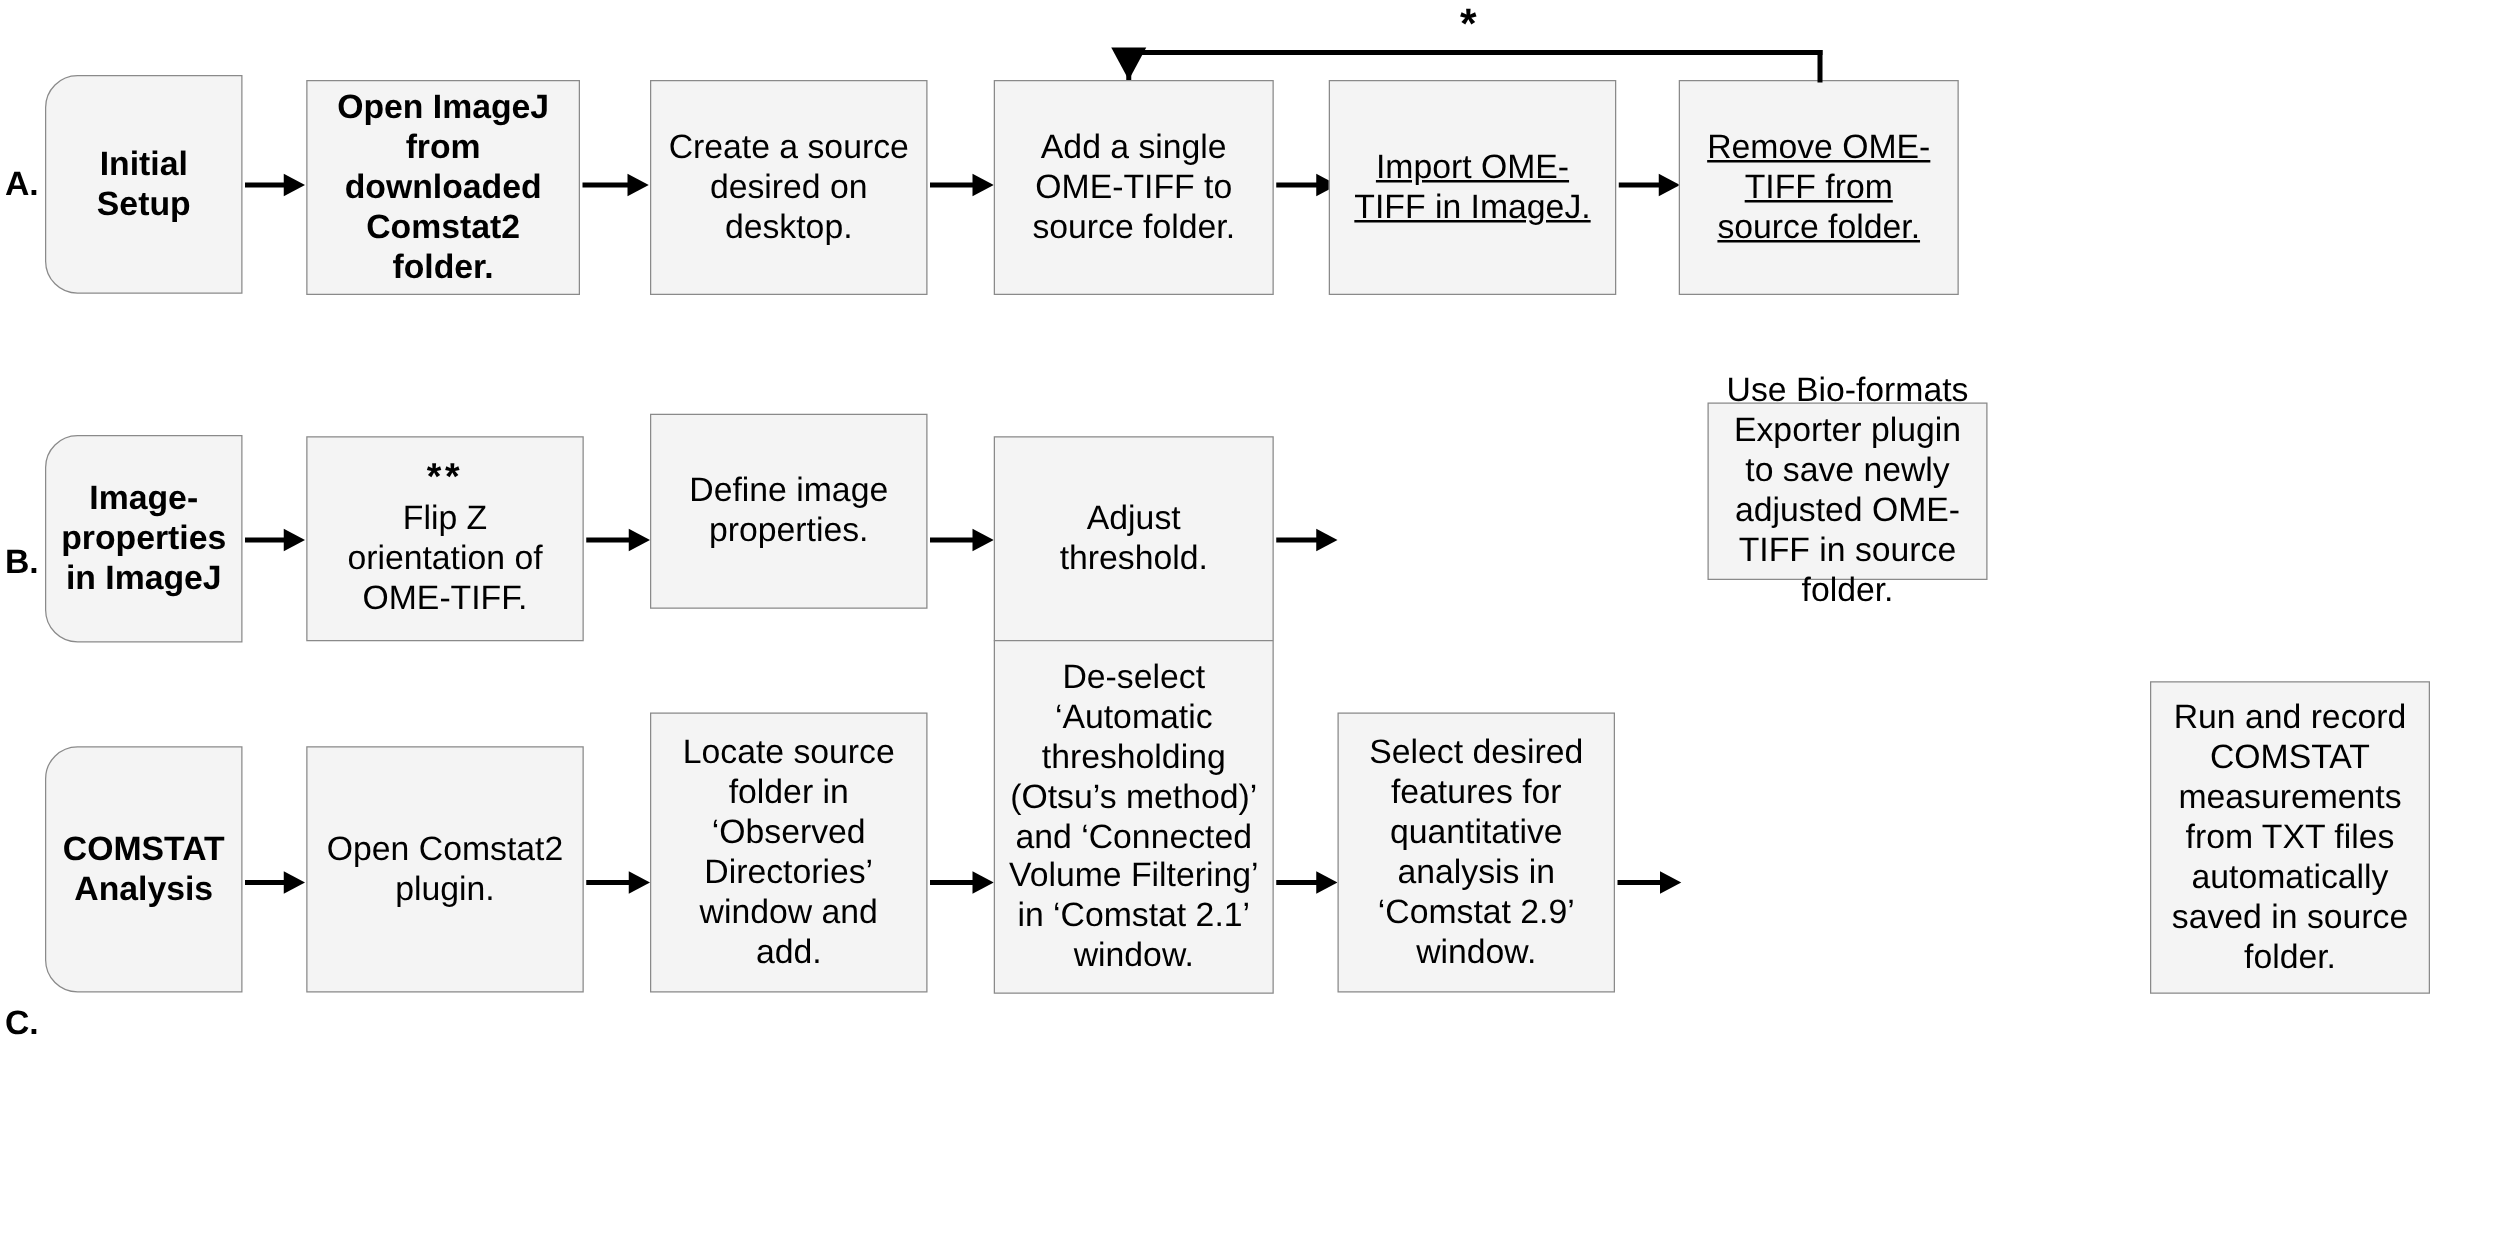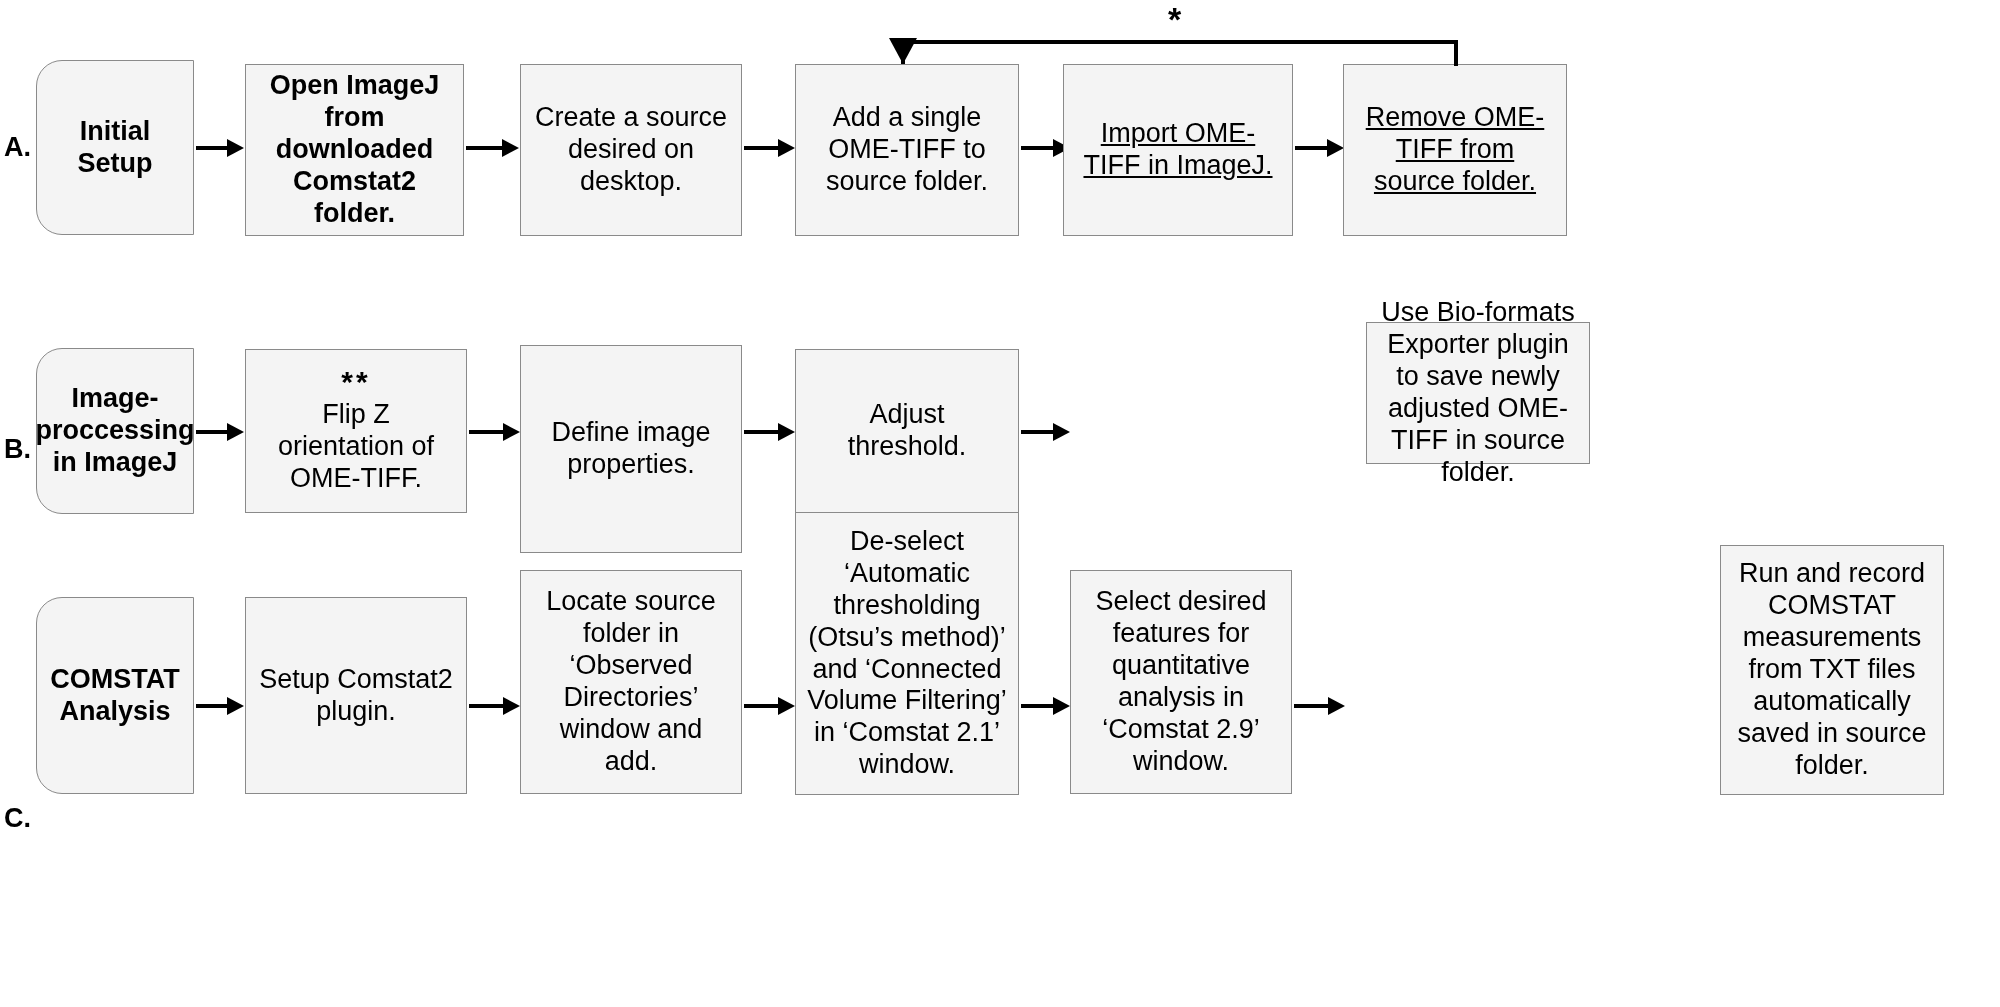--- a/index.html
+++ b/index.html
@@ -166,41 +166,41 @@
     <div class="seg-v" style="left:1454px; top:40px; height:26px;"></div>
     <div class="seg-h" style="left:901px; top:40px; width:557px;"></div>
     <div class="seg-v" style="left:901px; top:40px; height:24px;"></div>
     <div class="down-head" style="left:889px; top:38px;"></div>
   </div>
   <div class="loop-star" style="left:1168px; top:2px;">*</div>
 
   <div class="row-label" style="left:4px; top:434px;">B.</div>
 
   <div class="box start" style="left:36px; top:348px; width:158px; height:166px;">Image-
-proccessing
+properties
 in ImageJ</div>
 
   <div class="arrow" style="left:196px; top:423px; width:48px;">
     <div class="shaft" style="width:33px;"></div>
     <div class="head" style="left:31px;"></div>
   </div>
 
   <div class="box asterisked" style="left:245px; top:349px; width:222px; height:164px;">
     <span class="stars">**</span>
     <span>Flip Z
 orientation of
 OME-TIFF.</span>
   </div>
 
   <div class="arrow" style="left:469px; top:423px; width:52px;">
     <div class="shaft" style="width:36px;"></div>
     <div class="head" style="left:34px;"></div>
   </div>
 
-  <div class="box" style="left:520px; top:345px; width:222px; height:208px;">Define image
+  <div class="box" style="left:520px; top:331px; width:222px; height:156px;">Define image
 properties.</div>
 
   <div class="arrow" style="left:744px; top:423px; width:52px;">
     <div class="shaft" style="width:36px;"></div>
     <div class="head" style="left:34px;"></div>
   </div>
 
   <div class="box" style="left:795px; top:349px; width:224px; height:164px;">Adjust
 threshold.</div>
 
@@ -219,21 +219,21 @@
   <div class="row-label" style="left:4px; top:803px;">C.</div>
 
   <div class="box start" style="left:36px; top:597px; width:158px; height:197px;">COMSTAT
 Analysis</div>
 
   <div class="arrow" style="left:196px; top:697px; width:48px;">
     <div class="shaft" style="width:33px;"></div>
     <div class="head" style="left:31px;"></div>
   </div>
 
-  <div class="box" style="left:245px; top:597px; width:222px; height:197px;">Setup Comstat2
+  <div class="box" style="left:245px; top:597px; width:222px; height:197px;">Open Comstat2
 plugin.</div>
 
   <div class="arrow" style="left:469px; top:697px; width:52px;">
     <div class="shaft" style="width:36px;"></div>
     <div class="head" style="left:34px;"></div>
   </div>
 
   <div class="box" style="left:520px; top:570px; width:222px; height:224px;">Locate source
 folder in
 ‘Observed

